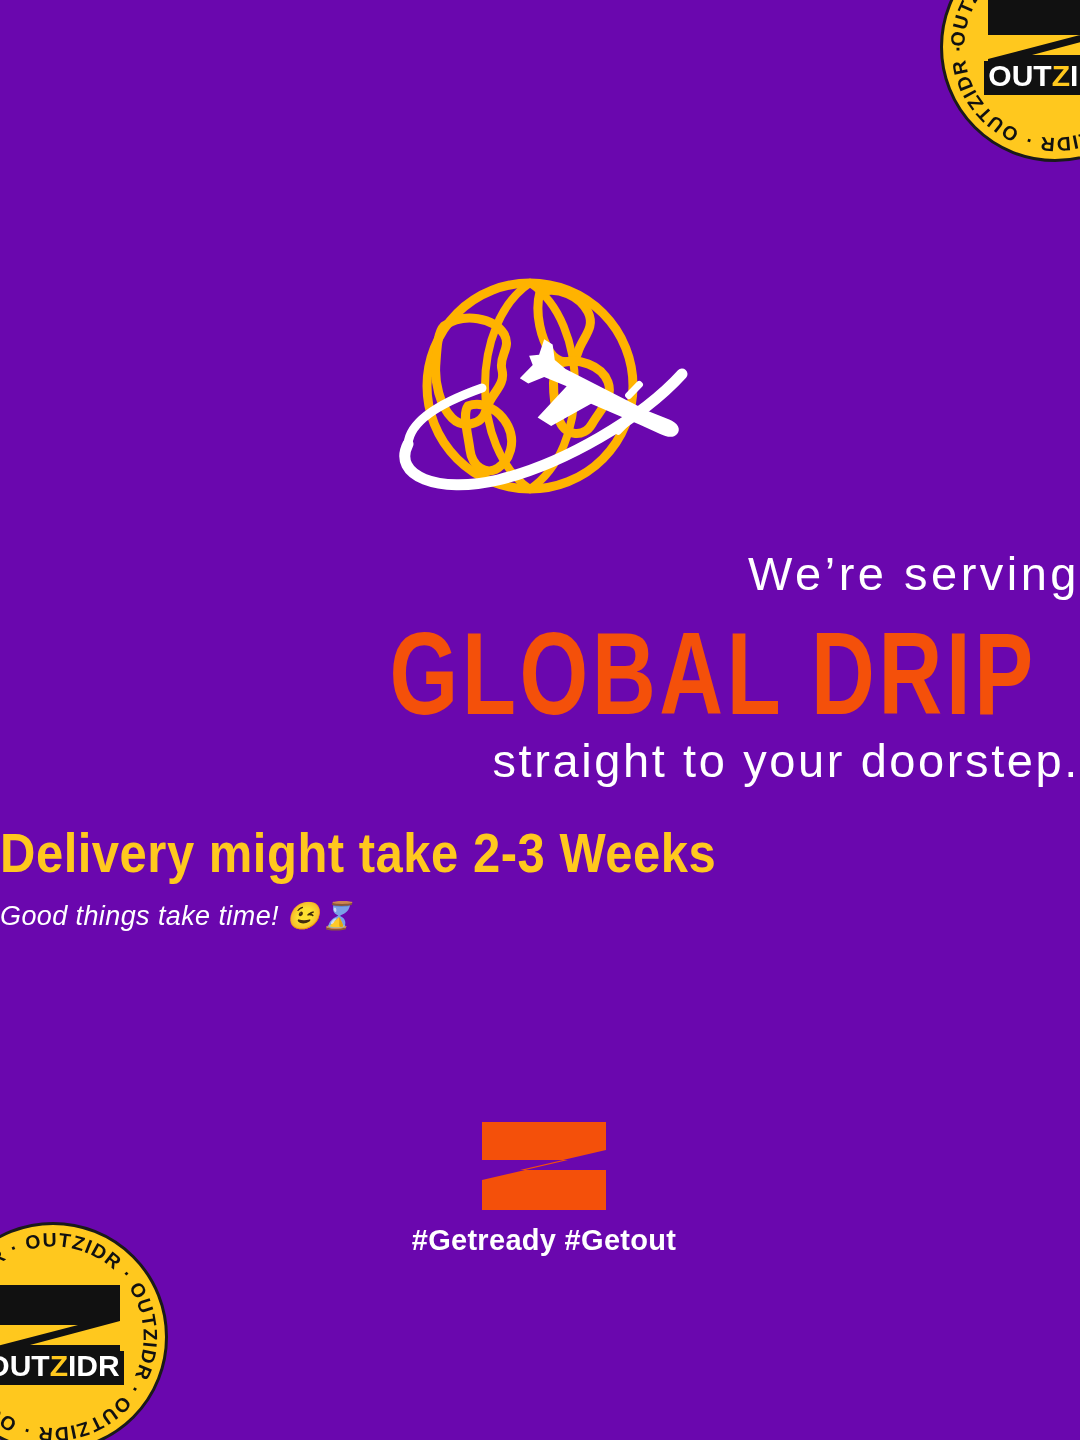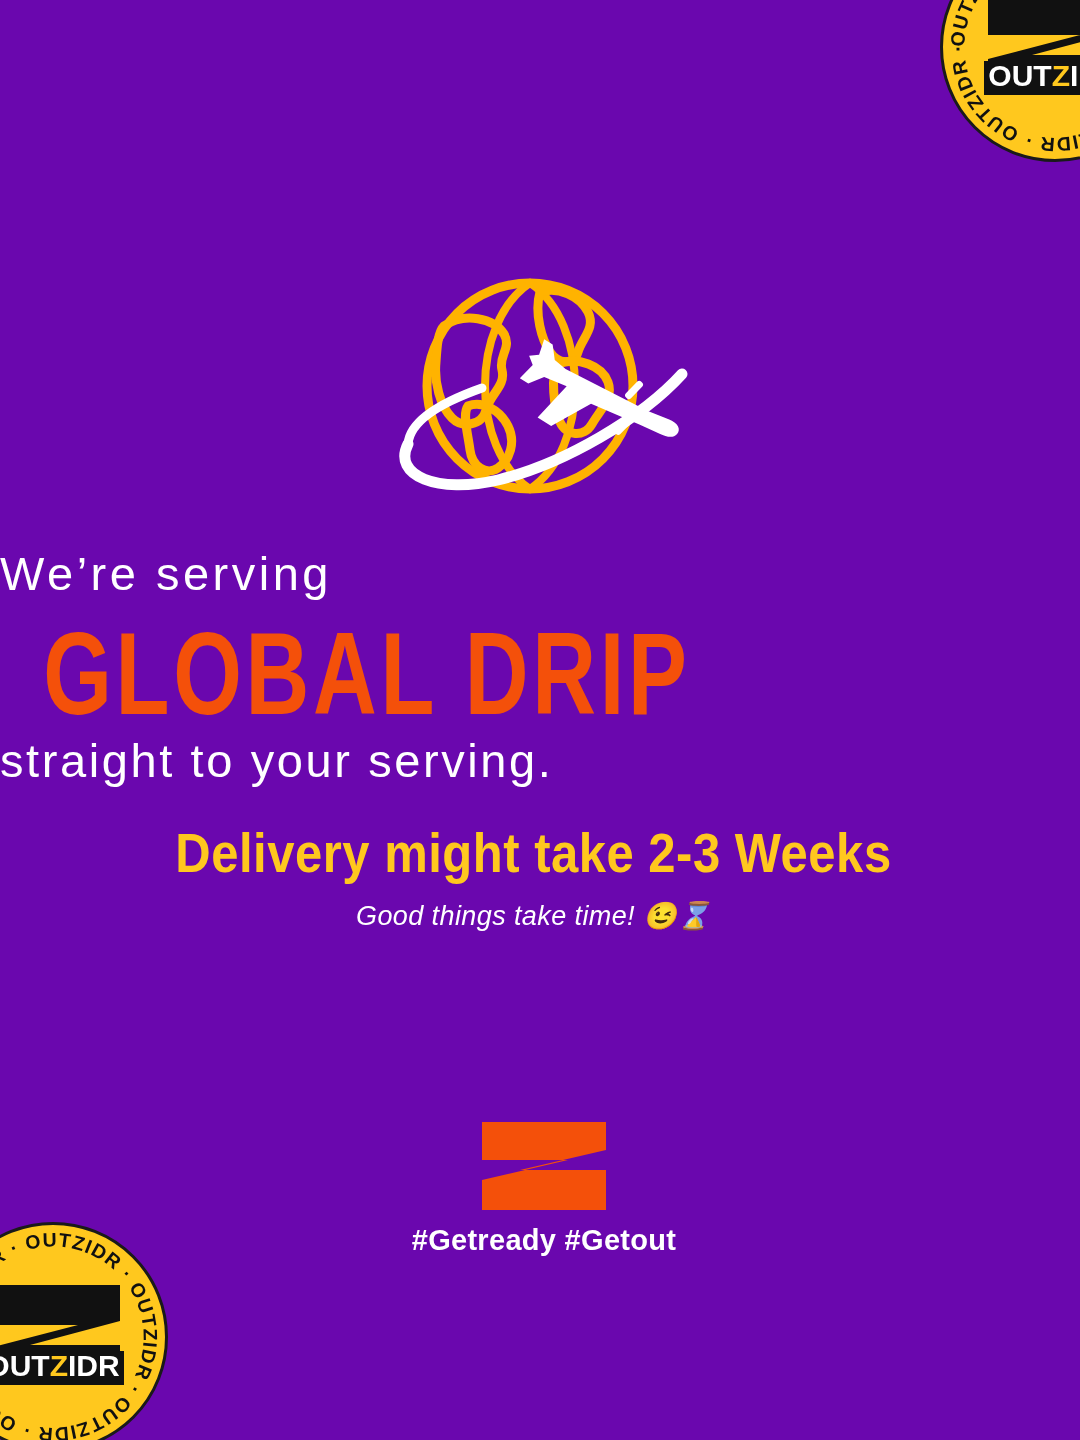--- a/index.html
+++ b/index.html
@@ -50,21 +50,21 @@
     position:absolute;
     left:352px; top:278px;
     width:372px; height:236px;
   }
   .globe-wrap svg { width:100%; height:100%; overflow:visible; }
 
   
   .headline {
     position:absolute;
     left:0; right:0; top:548px;
-    text-align:left;
+    text-align:right;
   }
   .line-serving {
     color:#ffffff;
     font-size:47px;
     font-weight:300;
     letter-spacing:3.5px;
     line-height:1.1;
   }
   .line-global {
     color:#F4500A;
@@ -82,21 +82,21 @@
     font-weight:300;
     letter-spacing:2.6px;
     line-height:1.1;
     margin-top:22px;
   }
 
   
   .delivery {
     position:absolute;
     left:0; right:13px; top:822px;
-    text-align:center;
+    text-align:left;
   }
   .delivery-main {
     color:#FFC81E;
     font-size:49px;
     font-weight:bold;
     letter-spacing:0.5px;
     transform:scaleY(1.12);
     transform-origin:center top;
   }
   .delivery-sub {
@@ -182,21 +182,21 @@
                  L -20 64 L -12 58 L -16 42 L -6 42 L 4 54 Z"></path>
         <rect x="86" y="26" width="7" height="22" rx="3" transform="rotate(12 86 26)"></rect>
         <rect x="96" y="62" width="7" height="22" rx="3" transform="rotate(12 96 62)"></rect>
       </g>
     </svg>
   </div>
 
   <div class="headline">
     <div class="line-serving">We’re serving</div>
     <div class="line-global">GLOBAL DRIP</div>
-    <div class="line-doorstep">straight to your serving.</div>
+    <div class="line-doorstep">straight to your doorstep.</div>
   </div>
 
   <div class="delivery">
     <div class="delivery-main">Delivery might take 2-3 Weeks</div>
     <div class="delivery-sub">Good things take time! 😉⌛</div>
   </div>
 
   <div class="footer">
     <div class="footer-logo">
       <svg viewBox="0 0 124 88" aria-hidden="true">

